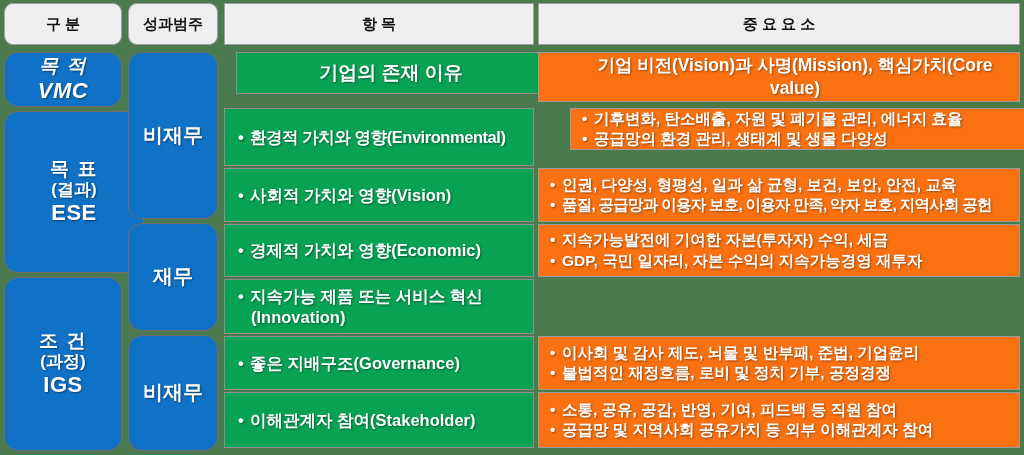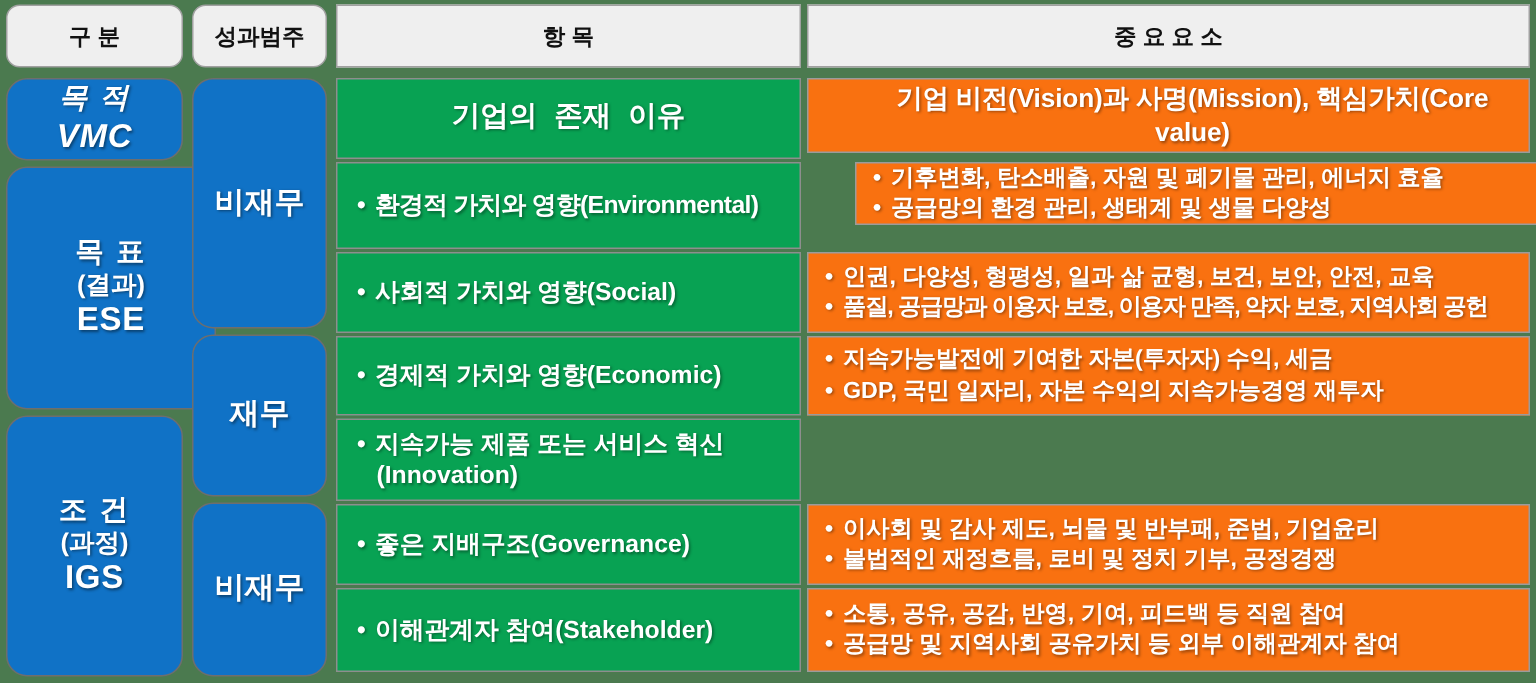--- a/index.html
+++ b/index.html
@@ -159,33 +159,33 @@
   </div>
 
   <div class="cell blue single" style="left:128px; top:223px; width:90px; height:108px;">
     <span>재무</span>
   </div>
 
   <div class="cell blue single" style="left:128px; top:335px; width:90px; height:116px;">
     <span>비재무</span>
   </div>
 
-  <div class="cell green center" style="left:224px; top:52px; width:310px; height:54px;font-family:Liberation Mono, monospace;">
+  <div class="cell green center" style="left:236px; top:52px; width:310px; height:42px;">
     <span>기업의 존재 이유</span>
   </div>
 
   <div class="cell green listy" style="left:224px; top:108px; width:310px; height:58px;">
     <span class="lines">
       <span class="line bul tight">환경적 가치와 영향(Environmental)</span>
     </span>
   </div>
 
   <div class="cell green listy" style="left:224px; top:168px; width:310px; height:54px;">
     <span class="lines">
-      <span class="line bul">사회적 가치와 영향(Social)</span>
+      <span class="line bul">사회적 가치와 영향(Vision)</span>
     </span>
   </div>
 
   <div class="cell green listy" style="left:224px; top:224px; width:310px; height:53px;">
     <span class="lines">
       <span class="line bul">경제적 가치와 영향(Economic)</span>
     </span>
   </div>
 
   <div class="cell green listy" style="left:224px; top:279px; width:310px; height:55px;">

